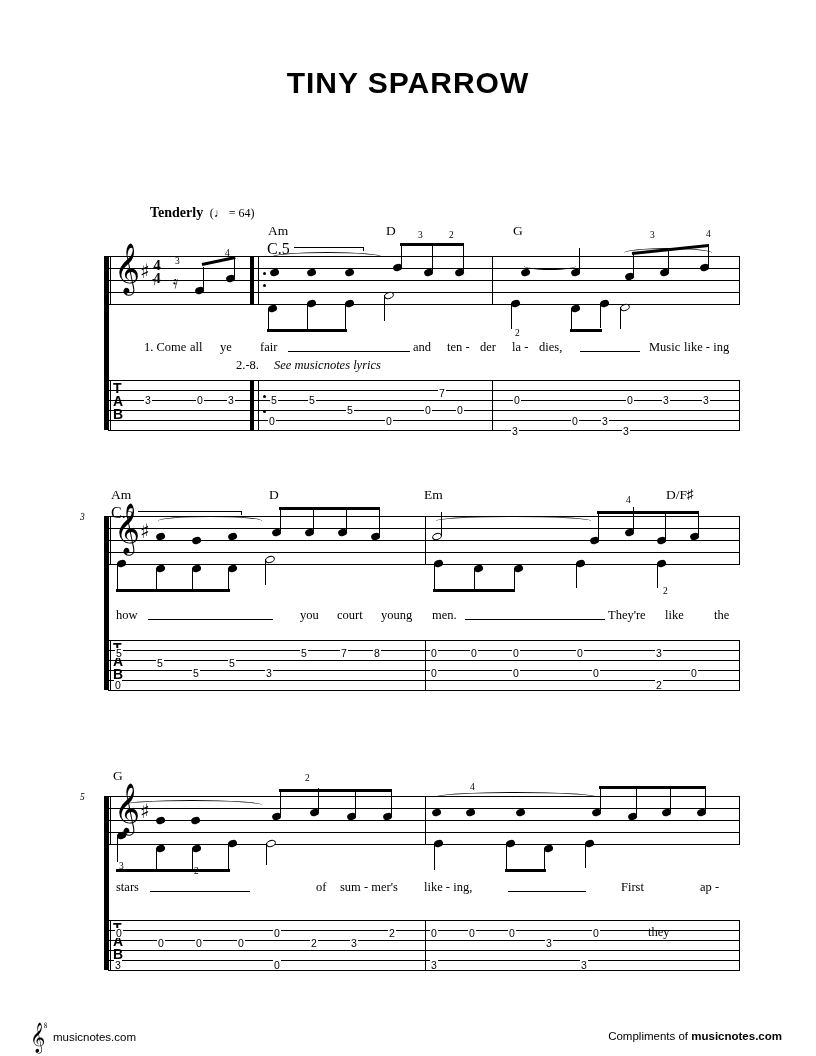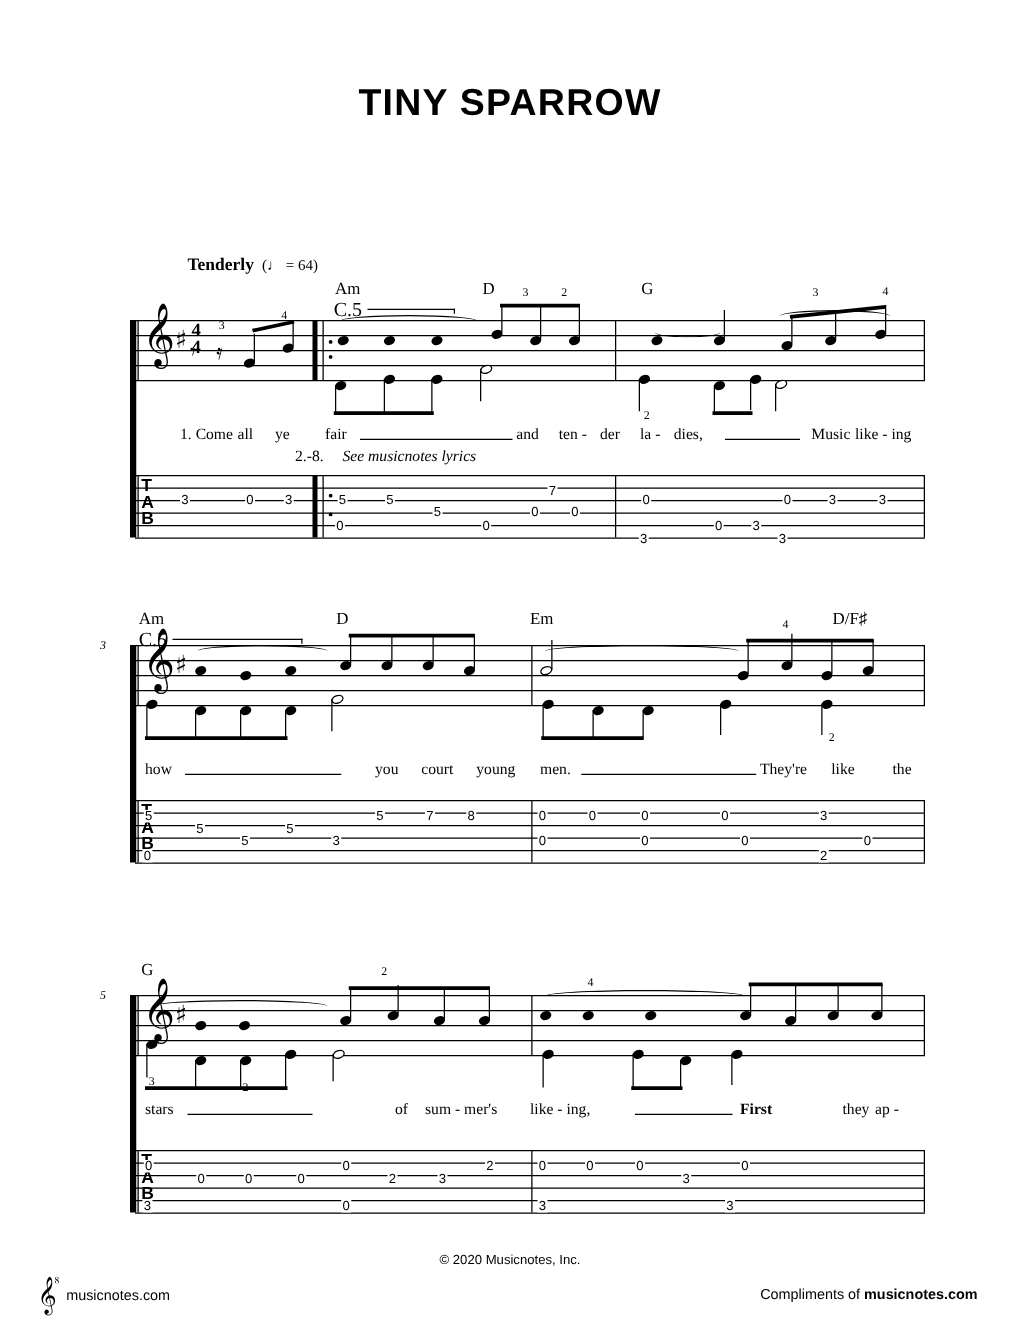--- a/index.html
+++ b/index.html
@@ -705,22 +705,22 @@
     <div class="barline" style="left:739px; top:26px; height:48px;"></div>
     <div class="barline" style="left:739px; top:150px; height:50px;"></div>
 
     <div class="lyricrow" style="top:110px;">
       <span class="w" style="left:8px;">stars</span>
       <span class="w" style="left:42px; width:100px; border-bottom:1px solid #000; height:11px;"></span>
       <span class="w" style="left:208px;">of</span>
       <span class="w" style="left:232px;">sum - mer's</span>
       <span class="w" style="left:316px;">like - ing,</span>
       <span class="w" style="left:400px; width:78px; border-bottom:1px solid #000; height:11px;"></span>
-      <span class="w" style="left:484px;font-weight:bold;">First</span>
-      <span class="w" style="left:566px;">they</span>
+      <span class="w" style="left:513px;">First</span>
+      <span class="w" style="left:540px;margin-top:45px;">they</span>
       <span class="w" style="left:592px;">ap -</span>
     </div>
 
     <div class="tabnum" style="left:115px; top:158px;">0</div>
     <div class="tabnum" style="left:157px; top:168px;">0</div>
     <div class="tabnum" style="left:195px; top:168px;">0</div>
     <div class="tabnum" style="left:237px; top:168px;">0</div>
     <div class="tabnum" style="left:273px; top:158px;">0</div>
     <div class="tabnum" style="left:310px; top:168px;">2</div>
     <div class="tabnum" style="left:350px; top:168px;">3</div>
@@ -730,21 +730,20 @@
     <div class="tabnum" style="left:430px; top:158px;">0</div>
     <div class="tabnum" style="left:468px; top:158px;">0</div>
     <div class="tabnum" style="left:508px; top:158px;">0</div>
     <div class="tabnum" style="left:545px; top:168px;">3</div>
     <div class="tabnum" style="left:592px; top:158px;">0</div>
     <div class="tabnum" style="left:430px; top:190px;">3</div>
     <div class="tabnum" style="left:580px; top:190px;">3</div>
   </div>
 
   <div class="copyright">
-    <div>© 2020 Musicnotes, Inc.</div>
   </div>
 
   <div class="brand">
     <span class="seglyph">𝄟</span>
     <span class="btext">musicnotes.com</span>
   </div>
 
   <div class="compliments">
     <span>Compliments of </span><span class="dotcom">musicnotes.com</span>
   </div>

